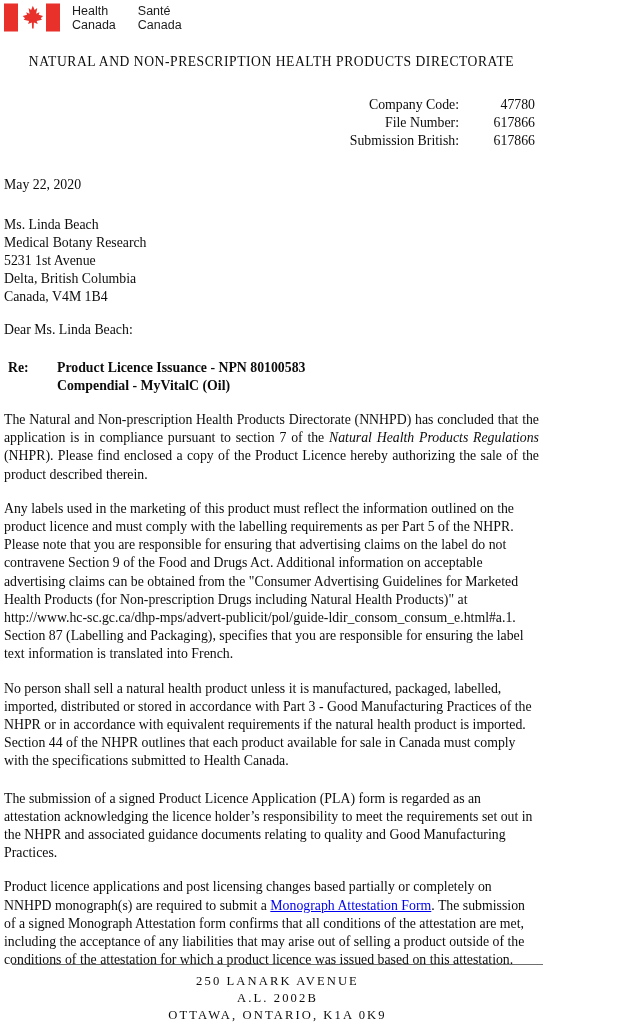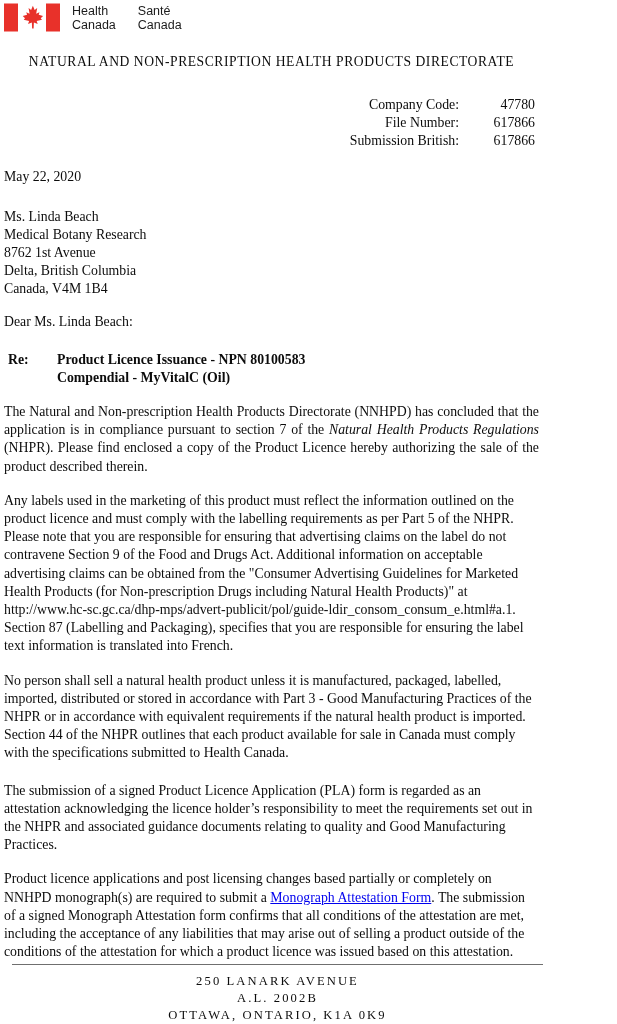--- a/index.html
+++ b/index.html
@@ -26,21 +26,21 @@
   .doc-title{
     margin-top:21px;text-align:center;font-size:13.6px;letter-spacing:0.55px;
     font-weight:400;white-space:nowrap;
   }
   
   .ref-block{margin-top:26px;font-size:13.8px;line-height:18px;}
   .ref-row{display:flex;justify-content:flex-end;}
   .ref-label{text-align:right;}
   .ref-value{width:80px;text-align:right;padding-right:4px;}
   
-  .date{margin-top:18px;font-size:13.8px;line-height:18px;}
+  .date{margin-top:26px;font-size:13.8px;line-height:18px;}
   .recipient{margin-top:22px;font-size:13.8px;line-height:18px;}
   .salutation{margin-top:15px;font-size:13.8px;line-height:18px;}
   .subject{margin-top:20px;display:flex;font-size:13.8px;line-height:18px;font-weight:bold;padding-left:4px;}
   .subject-label{width:49px;flex:none;}
   .para{font-size:13.8px;line-height:18.2px;margin-top:16px;text-align:left;}
   .para.justify{text-align:justify;}
   .para .it{font-style:italic;}
   a.doc-link{color:var(--link-blue,#0000EE);text-decoration:underline;cursor:pointer;}
   
   .footer{position:absolute;left:12px;right:0;bottom:0;}
@@ -83,21 +83,21 @@
       <span class="ref-label">Submission British:</span>
       <span class="ref-value">617866</span>
     </div>
   </div>
 
   <div class="date">May 22, 2020</div>
 
   <div class="recipient">
     <div>Ms. Linda Beach</div>
     <div>Medical Botany Research</div>
-    <div>8762 1st Avenue</div>
+    <div>5231 1st Avenue</div>
     <div>Delta, British Columbia</div>
     <div>Canada, V4M 1B4</div>
   </div>
 
   <div class="salutation">Dear Ms. Linda Beach:</div>
 
   <div class="subject">
     <span class="subject-label">Re:</span>
     <span>
       <span>Product Licence Issuance - NPN 80100583</span><br>

